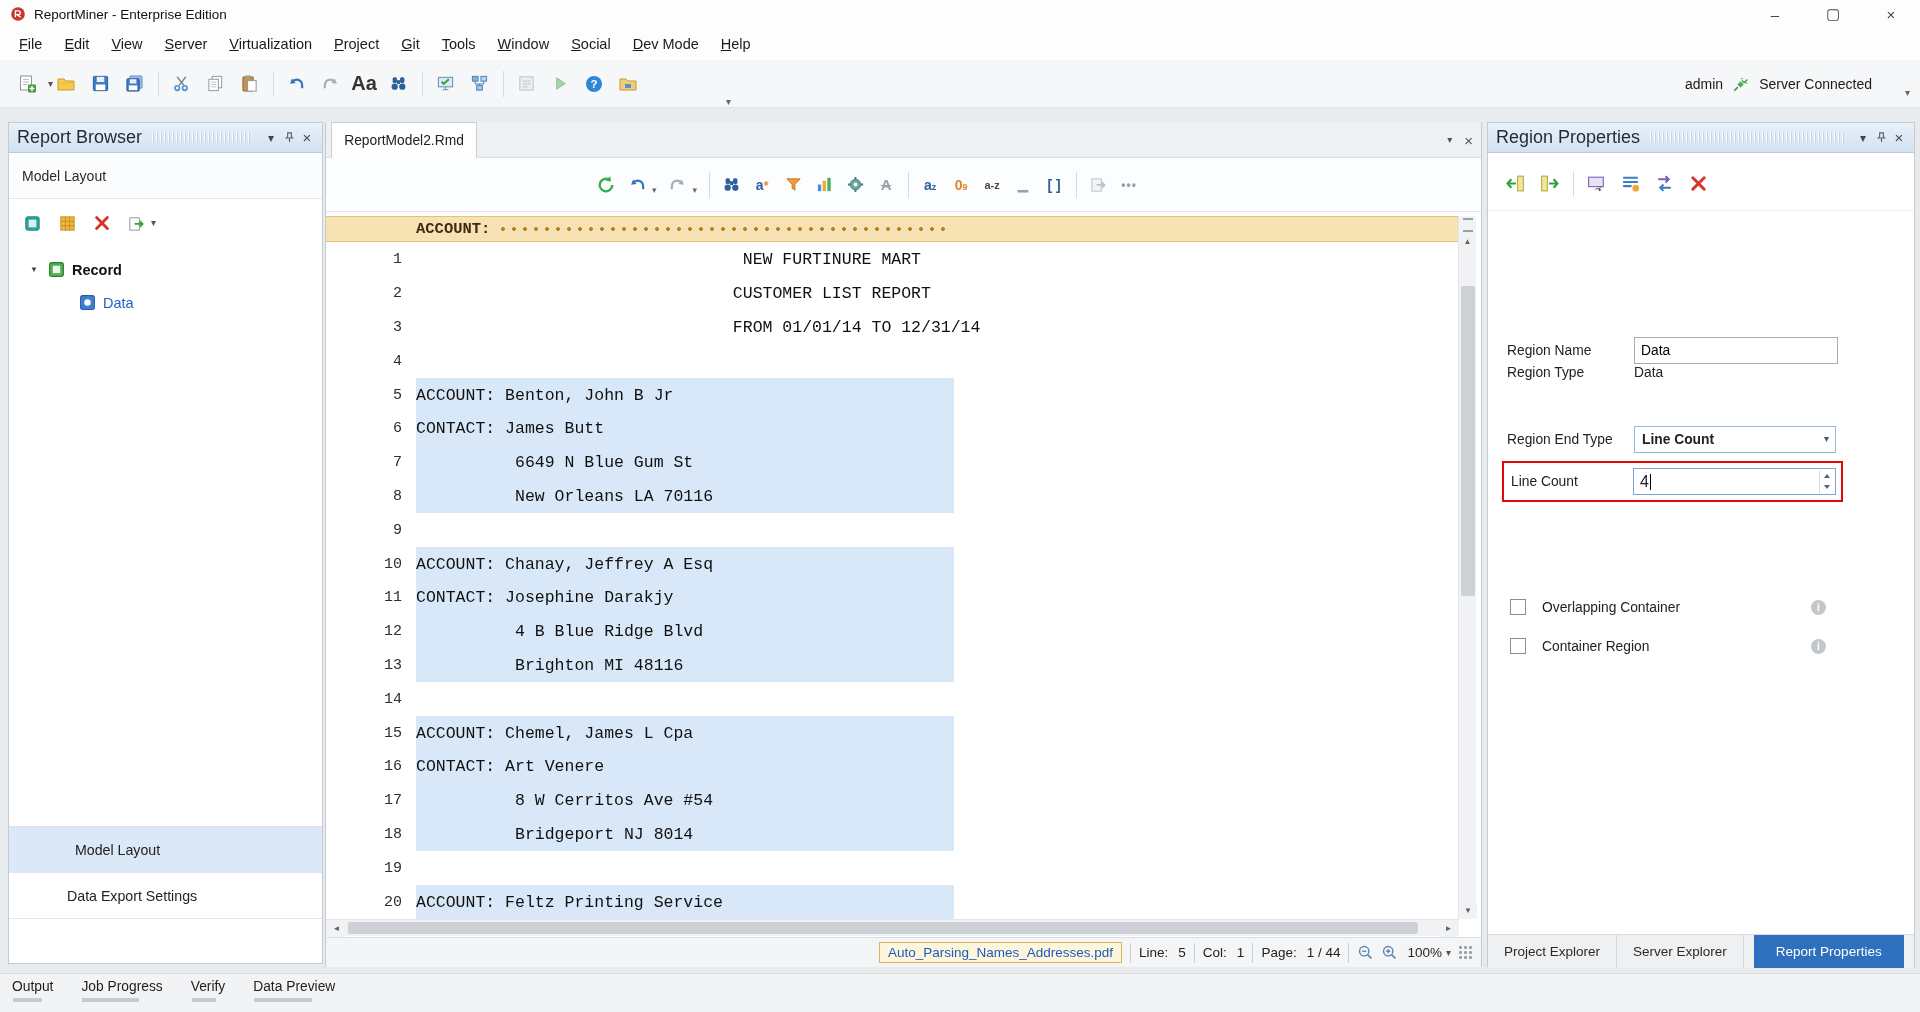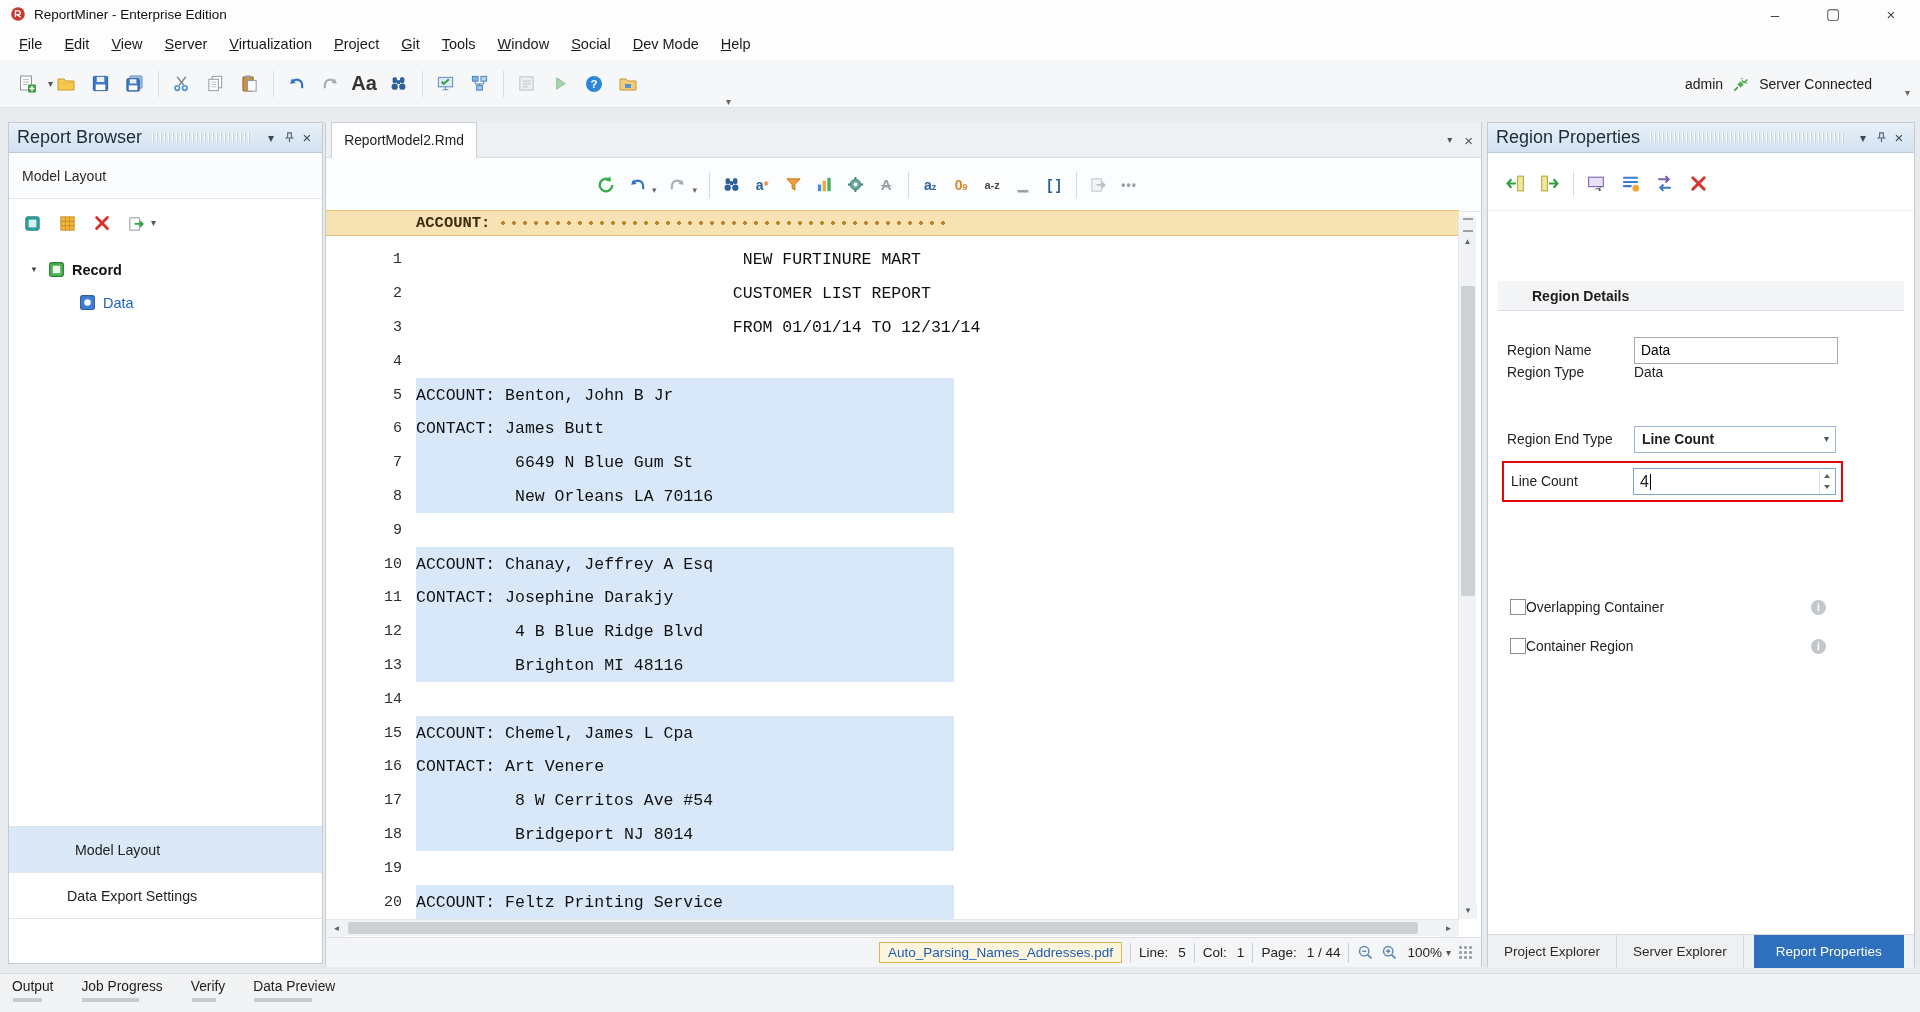--- a/index.html
+++ b/index.html
@@ -55,21 +55,21 @@
   #doc-tab { position:absolute; left:5px; top:0; height:36px; width:146px; background:#fff; border:1px solid #c9ced4; border-bottom:none; display:flex; align-items:center; justify-content:center; font-size:13.8px; color:#222; }
   #tabbar-icons { position:absolute; right:8px; top:0; height:36px; display:flex; align-items:center; gap:12px; color:#555; }
   #doc-toolbar { position:absolute; top:36px; left:0; right:0; height:54px; background:#fcfdfe; border-bottom:1px solid #e2e4e7; display:flex; align-items:center; padding-left:268px; }
   .dbtn { height:32px; min-width:24px; display:flex; align-items:center; justify-content:center; margin-right:7px; border-radius:3px; padding:0 2px; }
   .dchev { font-size:9px; color:#666; margin:10px 9px 0 -4px; }
   .ti { font-size:13px; font-weight:bold; color:#2e5f98; letter-spacing:0; }
   .ti .lo { font-size:9px; }
   .ti.orange { color:#e0862c; } .ti.gray { color:#9aa0a6; } .ti.dark { color:#444; }
 
   
-  #ruler { position:absolute; top:88px; left:0; width:1133px; height:26px; background:#f7e2b4; border-top:1px solid #e6c279; border-bottom:1px solid #e6c279; display:flex; align-items:center; }
+  #ruler { position:absolute; top:94px; left:0; width:1133px; height:26px; background:#f7e2b4; border-top:1px solid #e6c279; border-bottom:1px solid #e6c279; display:flex; align-items:center; }
   #ruler-label { margin-left:90px; font-family:"Liberation Mono",monospace; font-size:15.5px; font-weight:bold; color:#3c2c10; white-space:pre; }
   #ruler-dots { width:447px; height:100%; margin-left:8px; background-image:radial-gradient(circle at 5px 50%, #bb8327 1.7px, transparent 2.2px); background-size:11px 100%; }
   #report-lines { position:absolute; top:121px; left:0; width:1133px; }
   .rline { height:33.8px; display:flex; align-items:center; }
   .lnum { width:90px; padding-right:14px; text-align:right; font-family:"Liberation Mono",monospace; font-size:15px; color:#2e2e2e; }
   .ltext { flex:1; font-family:"Liberation Mono",monospace; font-size:16.5px; color:#101010; white-space:pre; height:100%; display:flex; align-items:center; }
   .ltext.hl { background-image:linear-gradient(#d9e8f8,#d9e8f8); background-repeat:no-repeat; background-size:538px 100%; }
 
   
   #vscroll { position:absolute; top:94px; right:5px; width:18px; height:703px; background:#f1f2f4; border-left:1px solid #e4e6e9; }
@@ -101,21 +101,21 @@
   .pcombo .cchev { font-size:10px; color:#4a5560; }
   #lc-box { position:absolute; left:14px; top:338px; width:341px; height:41px; border:2px solid #e60606; display:flex; align-items:center; padding-left:7px; }
   #lc-input { width:203px; height:27px; border:1px solid #7aa7d6; background:#fff; display:flex; align-items:center; padding-left:6px; position:relative; margin-left:2px; }
   #lc-box .plabel { width:120px; font-size:13.8px; }
   .caret { display:inline-block; width:1px; height:16px; background:#000; margin-left:1px; }
   .spinner { position:absolute; right:1px; top:1px; width:15px; height:23px; display:flex; flex-direction:column; border-left:1px solid #d6dde5; }
   .spin-b { flex:1; display:flex; align-items:center; justify-content:center; }
   .spin-b i { display:block; width:0; height:0; border-left:3.5px solid transparent; border-right:3.5px solid transparent; }
   .spin-up i { border-bottom:4px solid #5c6166; }
   .spin-dn i { border-top:4px solid #5c6166; }
-  .cbrow { position:absolute; left:22px; width:382px; height:28px; display:flex; align-items:center; gap:0; font-size:13.8px; color:#222; }
+  .cbrow { position:absolute; left:22px; width:382px; height:28px; display:flex; align-items:center; gap:16px; font-size:13.8px; color:#222; }
   .cbox { width:16px; height:16px; border:1px solid #8a8f94; background:#fff; }
   .info-dot { position:absolute; right:66px; width:15px; height:15px; border-radius:50%; background:#c3c7cc; color:#fff; font-size:10px; font-weight:bold; display:flex; align-items:center; justify-content:center; }
   #rp-tabs { position:absolute; left:0; right:0; top:811px; height:34px; background:#eef0f2; border-top:1px solid #d9dde2; display:flex; align-items:stretch; font-size:13.5px; }
   .rp-tab { display:flex; align-items:center; justify-content:center; padding:0 16px; color:#2a2a2a; border-right:1px solid #d4d8dc; }
   .rp-tab.active { background:#2e6fbe; color:#fff; border-right:none; margin-left:10px; padding:0 22px; }
 
   
   #statusbar { position:absolute; left:0; right:0; bottom:0; height:39px; background:#f2f3f5; border-top:1px solid #dadcdf; display:flex; align-items:flex-start; padding-top:5px; }
   .sb-tab { position:relative; font-size:13.8px; color:#1e1e1e; margin-right:28px; padding-bottom:10px; }
   .sb-tab::after { content:""; position:absolute; left:1px; bottom:2px; height:4px; width:70%; background:#c7cbd0; }
@@ -649,23 +649,20 @@
             <path d="M16 14H6M9 11l-3 3 3 3" stroke="#3b7bc8" stroke-width="1.9" fill="none"></path>
           </svg>
       </div>
       <div class="tbtn">
         <svg viewBox="0 0 20 20" width="19" height="19">
             <path d="M4 4l12 12M16 4L4 16" stroke="#d6352b" stroke-width="3.2" stroke-linecap="round"></path>
           </svg>
       </div>
     </div>
 
-    <div id="rp-details-bar">
-      <span>Region Details</span>
-    </div>
 
     <div class="prow" style="top:213px;">
       <span class="plabel">Region Name</span>
       <input class="pinput" type="text" value="Data" style="">
     </div>
 
     <div class="prow" style="top:235px;">
       <span class="plabel">Region Type</span>
       <span class="pvalue">Data</span>
     </div>

